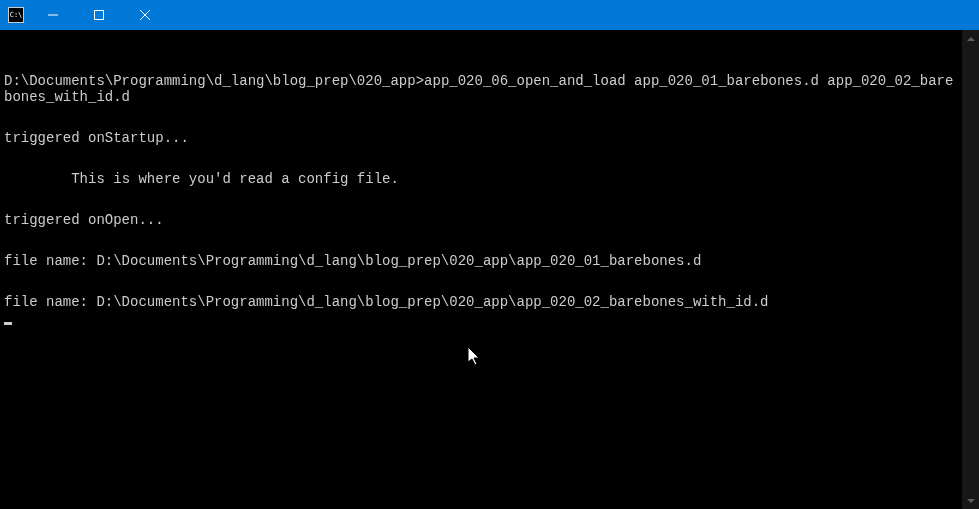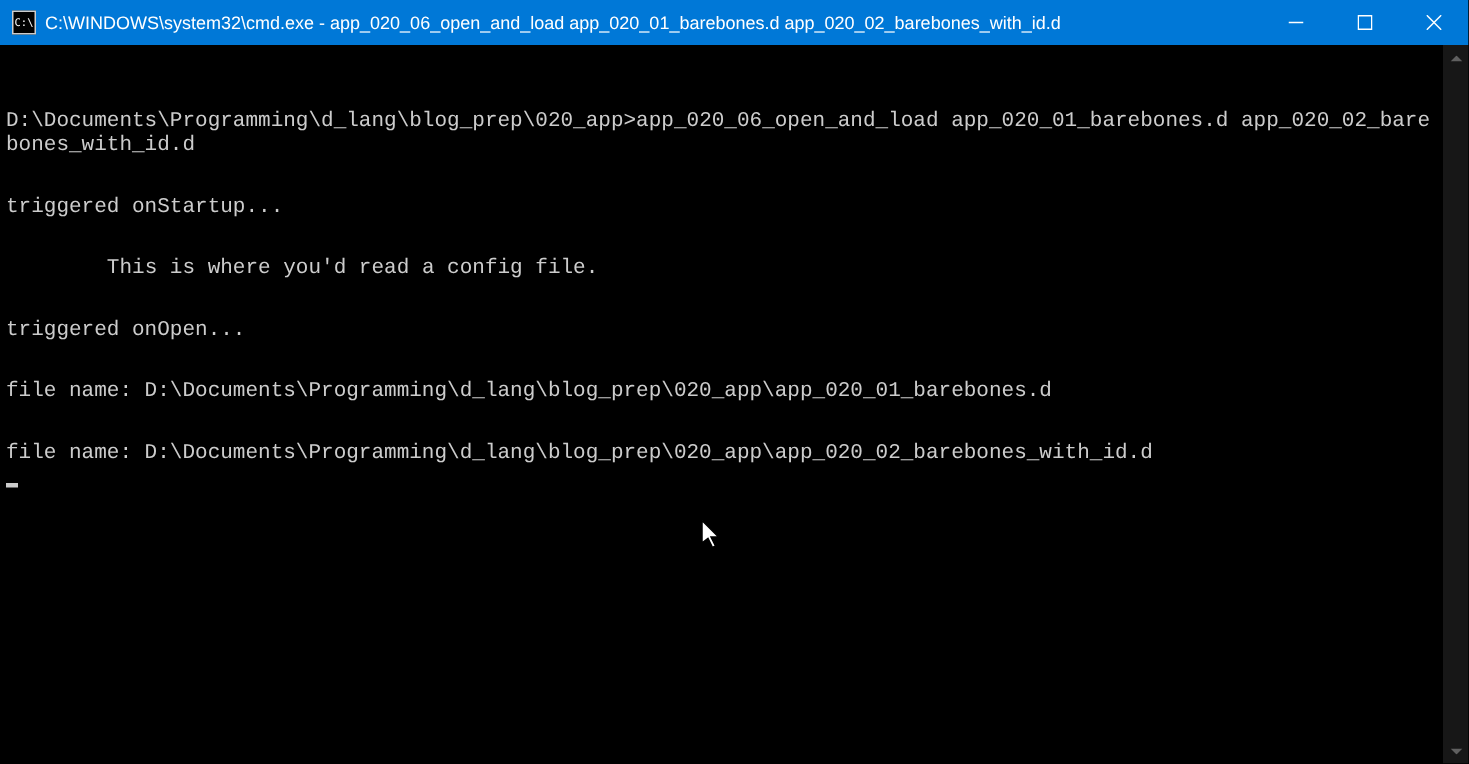--- a/index.html
+++ b/index.html
@@ -119,21 +119,20 @@
       top: 347px;
       pointer-events: none;
       z-index: 100;
     }
   </style>
 </head>
 <body>
 
 <div class="titlebar">
   <div class="titlebar-icon">C:\</div>
-  <div class="titlebar-title">C:\WINDOWS\system32\cmd.exe - app_020_06_open_and_load  app_020_01_barebones.d app_020_02_barebones_with_id.d</div>
   <div class="titlebar-buttons">
     <div class="titlebar-btn">
       <svg width="10" height="10" viewBox="0 0 10 10">
           <line x1="0" y1="5" x2="10" y2="5" stroke="#fff" stroke-width="1"></line>
         </svg>
     </div>
     <div class="titlebar-btn">
       <svg width="10" height="10" viewBox="0 0 10 10">
           <rect x="0.5" y="0.5" width="9" height="9" stroke="#fff" stroke-width="1" fill="none"></rect>
         </svg>

